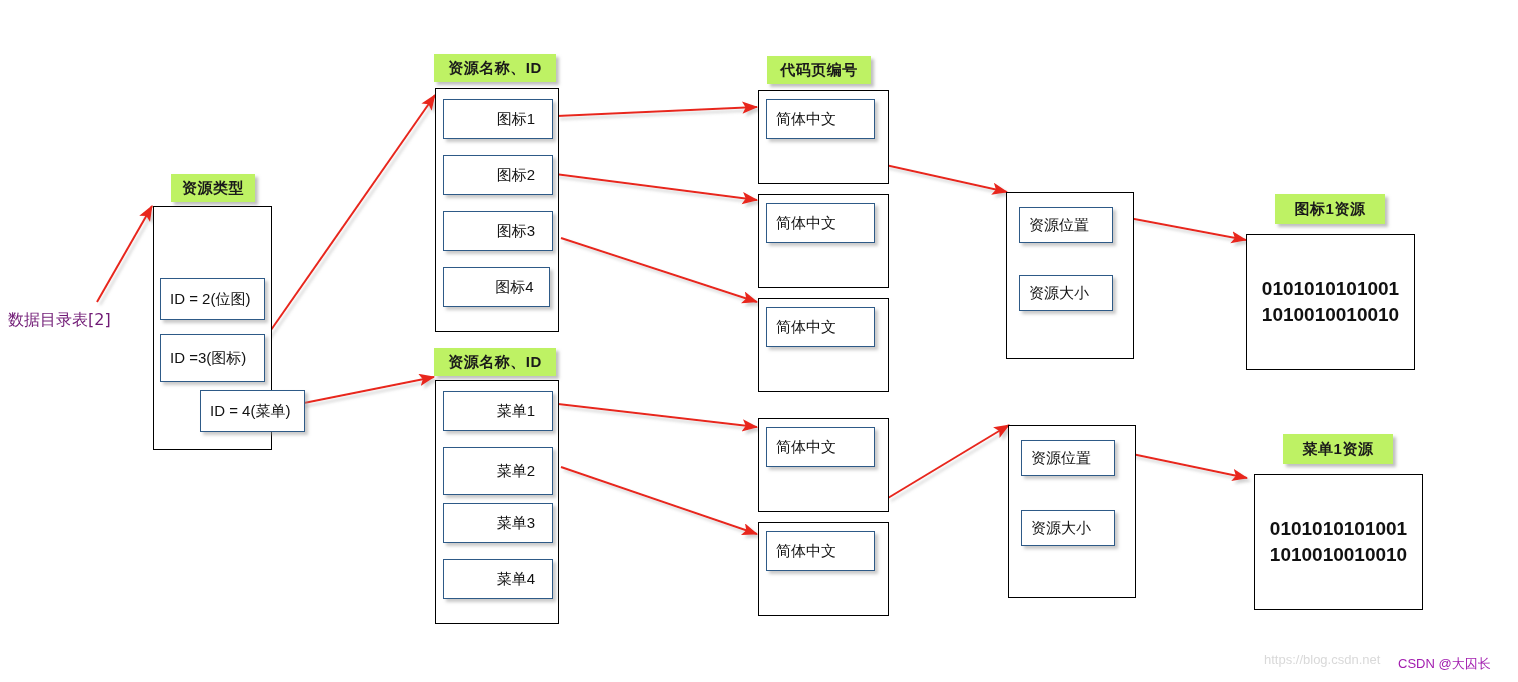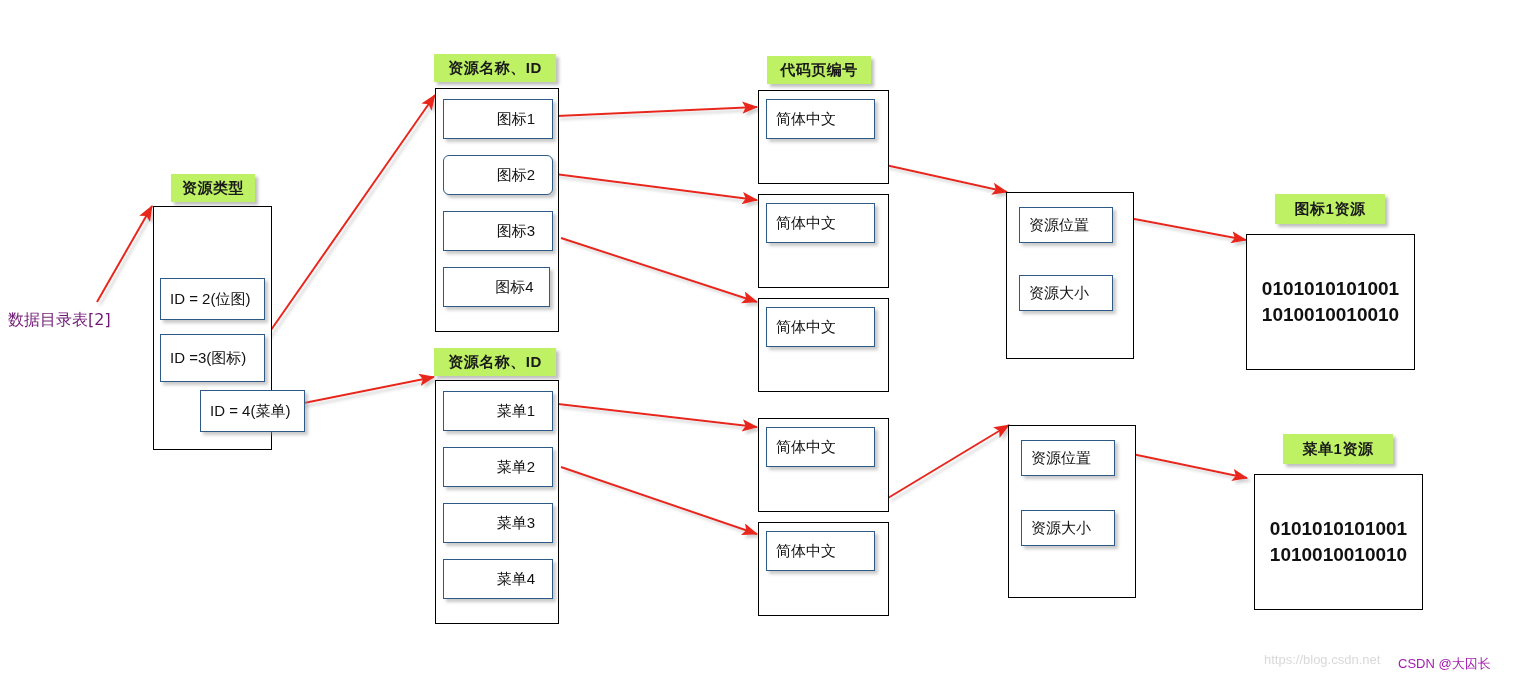--- a/index.html
+++ b/index.html
@@ -123,29 +123,29 @@
   <div class="abs chip" style="left:171px;top:174px;width:84px;height:28px;">资源类型</div>
   <div class="abs frame" style="left:153px;top:206px;width:119px;height:244px;">
     <div class="abs cell left" style="left:6px;top:71px;width:105px;height:42px;">ID = 2(位图)</div>
     <div class="abs cell left" style="left:6px;top:127px;width:105px;height:48px;">ID =3(图标)</div>
     <div class="abs cell left" style="left:6px;top:183px;width:105px;height:42px;margin-left:40px;">ID = 4(菜单)</div>
   </div>
 
   <div class="abs chip" style="left:434px;top:54px;width:122px;height:28px;">资源名称、ID</div>
   <div class="abs frame" style="left:435px;top:88px;width:124px;height:244px;">
     <div class="abs cell center" style="left:7px;top:10px;width:110px;height:40px;">图标1</div>
-    <div class="abs cell center" style="left:7px;top:66px;width:110px;height:40px;border-radius:6px;">图标2</div>
+    <div class="abs cell center" style="left:7px;top:66px;width:110px;height:40px;">图标2</div>
     <div class="abs cell center" style="left:7px;top:122px;width:110px;height:40px;">图标3</div>
     <div class="abs cell center" style="left:7px;top:178px;width:107px;height:40px;text-align:right;">图标4</div>
   </div>
 
   <div class="abs chip" style="left:434px;top:348px;width:122px;height:28px;">资源名称、ID</div>
   <div class="abs frame" style="left:435px;top:380px;width:124px;height:244px;">
     <div class="abs cell center" style="left:7px;top:10px;width:110px;height:40px;">菜单1</div>
-    <div class="abs cell center" style="left:7px;top:66px;width:110px;height:40px;">菜单2</div>
+    <div class="abs cell center" style="left:7px;top:66px;width:110px;height:48px;">菜单2</div>
     <div class="abs cell center" style="left:7px;top:122px;width:110px;height:40px;">菜单3</div>
     <div class="abs cell center" style="left:7px;top:178px;width:110px;height:40px;">菜单4</div>
   </div>
 
   <div class="abs chip" style="left:767px;top:56px;width:104px;height:28px;">代码页编号</div>
 
   <div class="abs frame" style="left:758px;top:90px;width:131px;height:94px;">
     <div class="abs cell left" style="left:7px;top:8px;width:109px;height:40px;">简体中文</div>
   </div>
 

